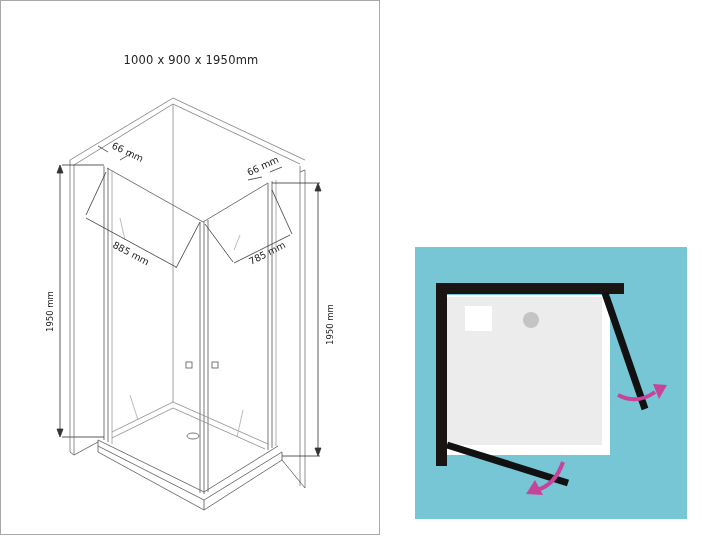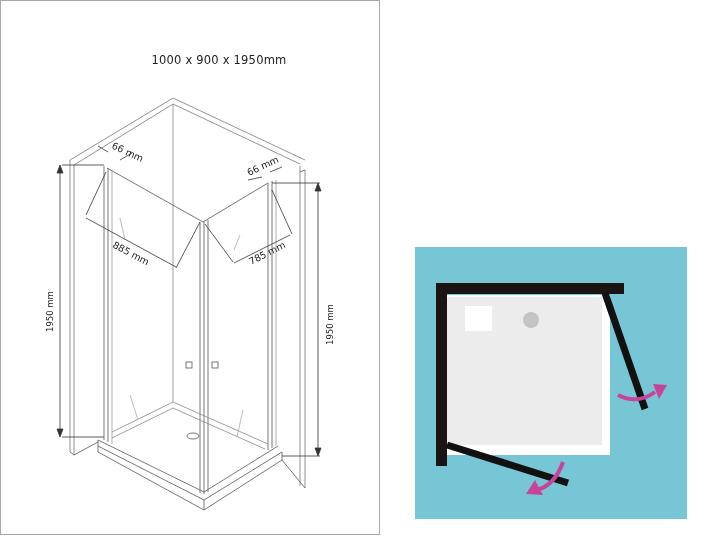--- a/index.html
+++ b/index.html
@@ -1,18 +1,18 @@
 <!DOCTYPE html>
 <html><head>
 <meta charset="utf-8">
 <style>
   html, body { margin:0; padding:0; background:#ffffff; }
   body { width:720px; height:539px; position:relative; overflow:hidden; font-family:"DejaVu Sans", sans-serif; }
   .panel-left { position:absolute; left:0; top:0; width:380px; height:535px; border:1px solid #a8a8a8; box-sizing:border-box; background:#fff; }
-  .title { position:absolute; left:0; width:380px; top:52px; text-align:center; font-size:11.5px; color:#222; letter-spacing:0.2px;margin-left:28px; }
+  .title { position:absolute; left:0; width:380px; top:52px; text-align:center; font-size:11.5px; color:#222; letter-spacing:0.2px; }
   svg text { font-family:"DejaVu Sans", sans-serif; }
   .iso { position:absolute; left:0; top:0; }
   .plan { position:absolute; left:415px; top:247px; }
 </style>
 </head>
 <body>
 
 <div class="panel-left">
   <div class="title">1000 x 900 x 1950mm</div>
 </div>

